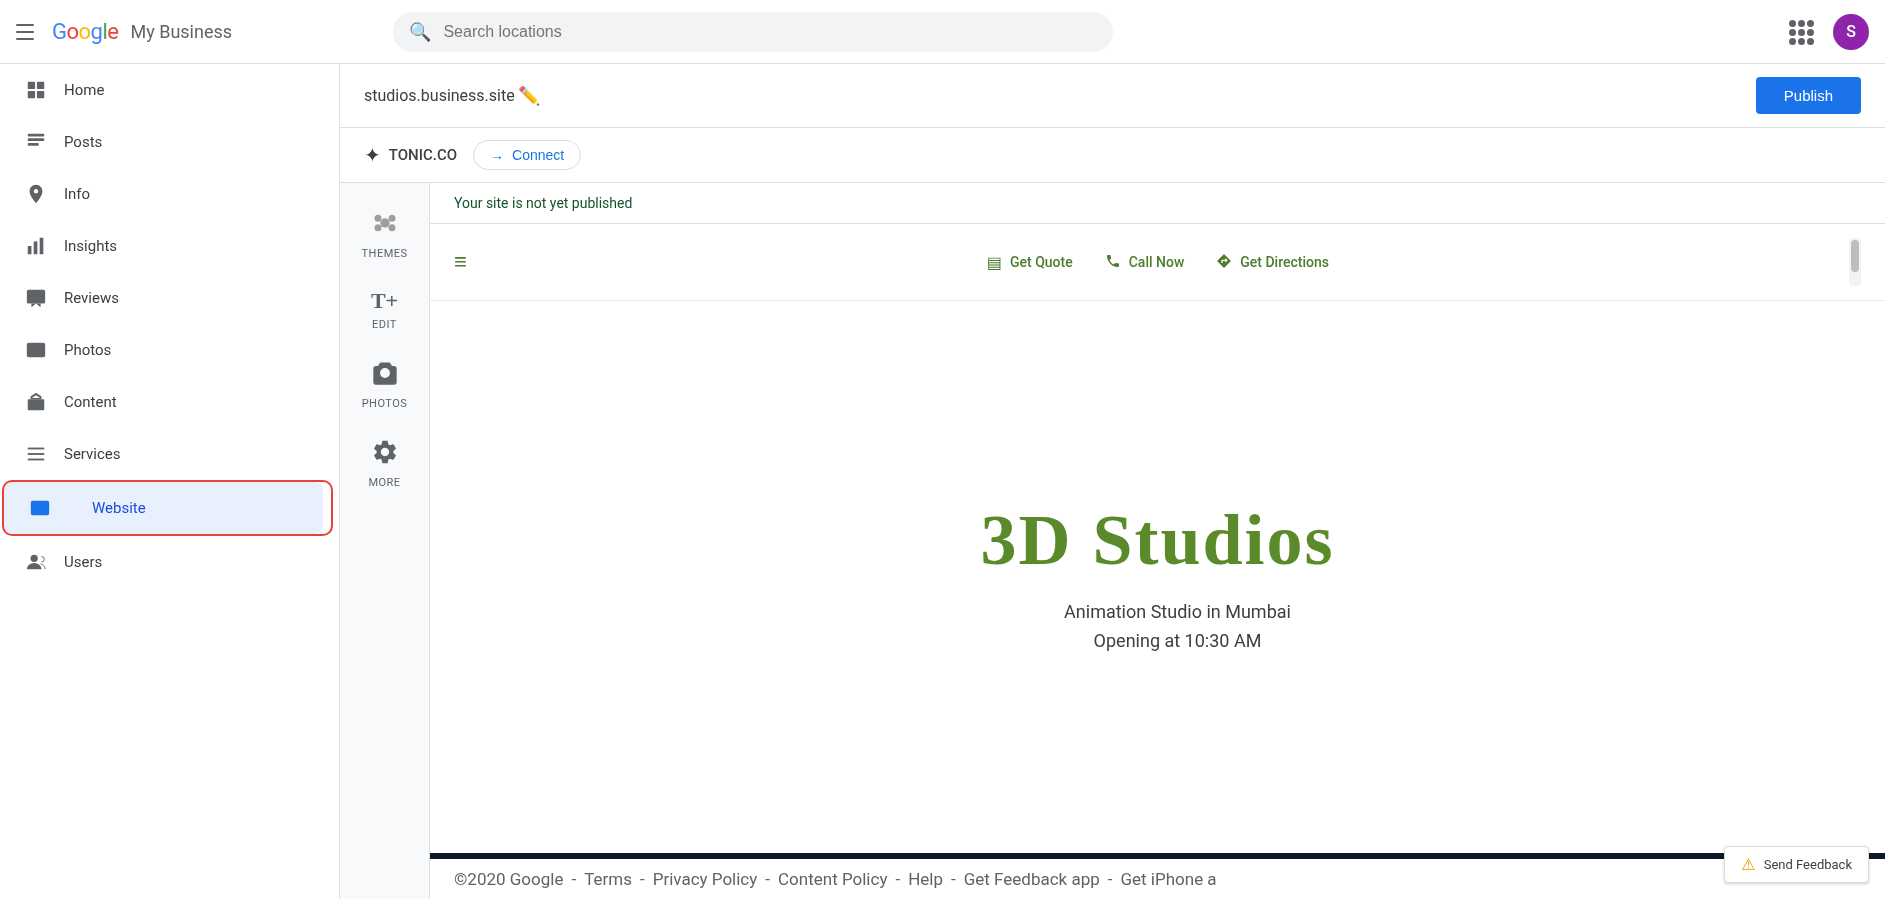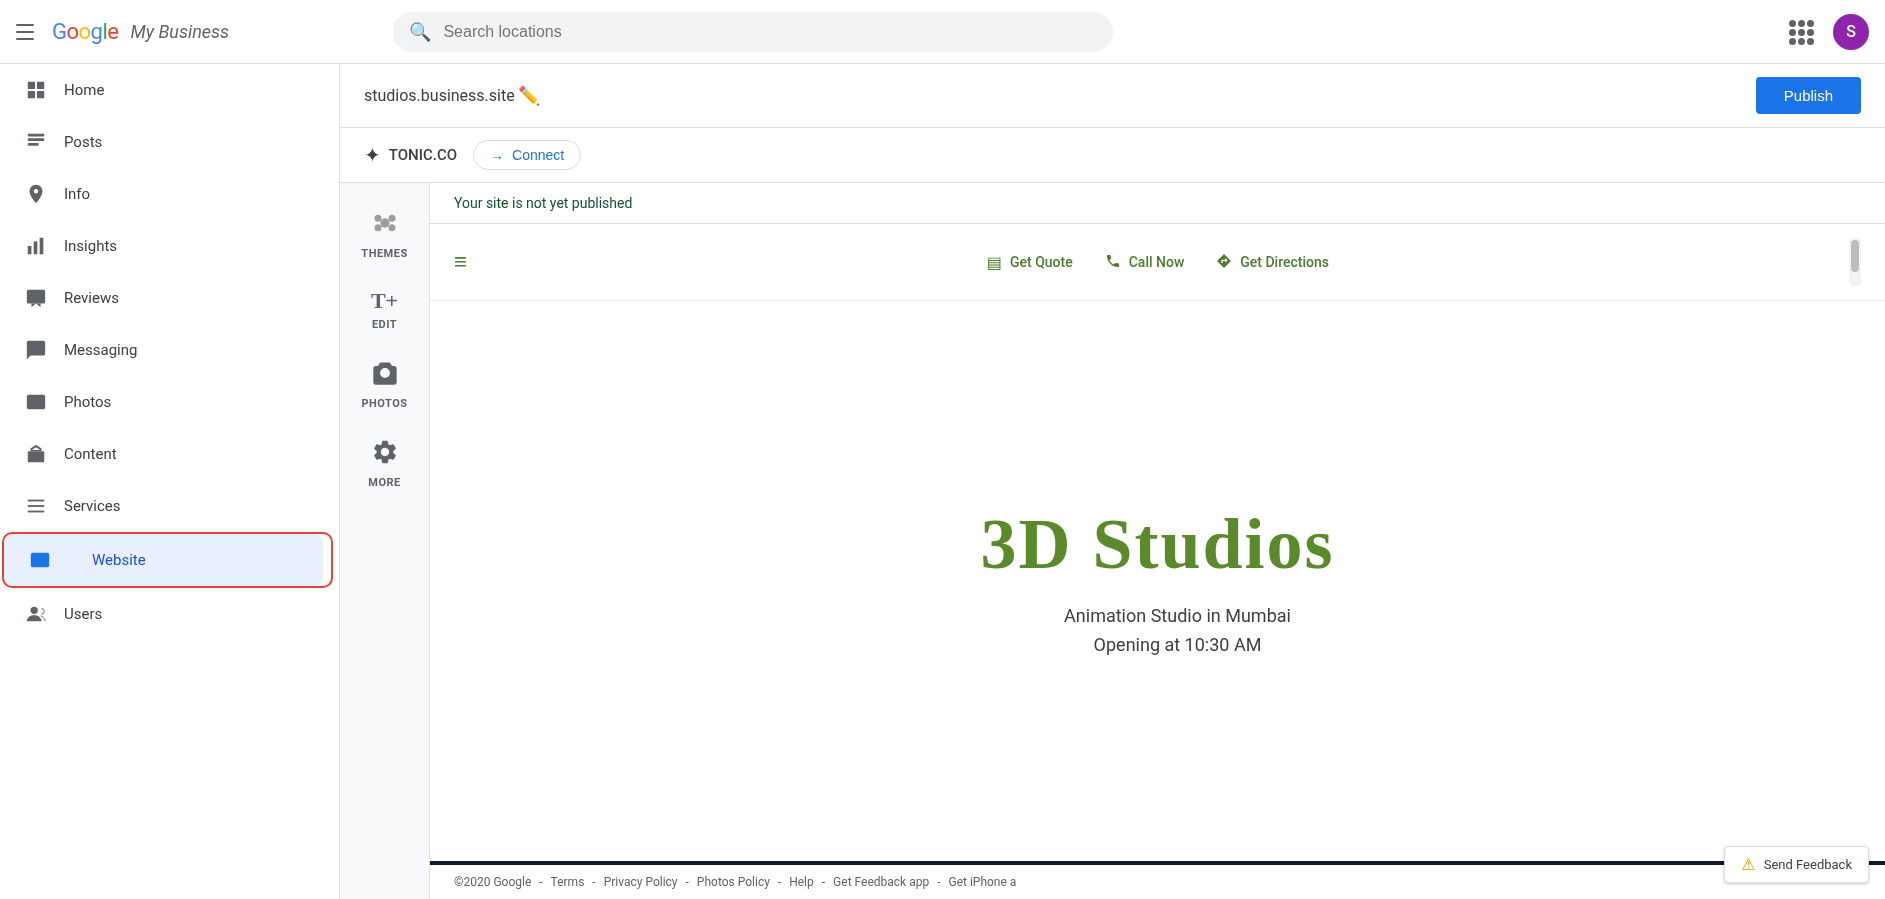--- a/index.html
+++ b/index.html
@@ -18,21 +18,21 @@
     .hamburger-icon span { display: block; height: 2px; background: #5f6368; border-radius: 1px; }
     .hamburger-icon span:nth-child(1) { width: 18px; }
     .hamburger-icon span:nth-child(2) { width: 18px; }
     .hamburger-icon span:nth-child(3) { width: 18px; }
     .google-logo { display: flex; align-items: center; }
     .google-logo-text { font-size: 22px; font-weight: 400; letter-spacing: -0.5px; }
     .g-blue { color: #4285f4; }
     .g-red { color: #ea4335; }
     .g-yellow { color: #fbbc05; }
     .g-green { color: #34a853; }
-    .app-name { font-size: 18px; color: #5f6368; font-weight: 400; white-space: nowrap; font-style: italic; }
+    .app-name { font-size: 18px; color: #5f6368; font-weight: 400; white-space: nowrap; }
     .search-bar {
       flex: 1; max-width: 720px; height: 40px;
       background: #f1f3f4; border-radius: 24px;
       display: flex; align-items: center; padding: 0 16px; gap: 12px;
     }
     .search-icon { color: #9aa0a6; font-size: 18px; }
     .search-input { border: none; background: transparent; font-size: 16px; color: #5f6368; outline: none; width: 100%; }
     .top-bar-right { margin-left: auto; display: flex; align-items: center; gap: 20px; }
     .grid-icon { width: 24px; height: 24px; display: grid; grid-template-columns: repeat(3,7px); gap: 2px; cursor: pointer; }
     .grid-icon span { background: #5f6368; border-radius: 50%; display: block; width: 7px; height: 7px; }
@@ -90,21 +90,21 @@
     
     .left-tools {
       width: 90px; background: #f8f9fa; border-right: 1px solid #e0e0e0;
       display: flex; flex-direction: column; align-items: center; padding: 16px 0; gap: 8px;
     }
     .tool-item {
       display: flex; flex-direction: column; align-items: center; gap: 4px;
       padding: 10px 8px; cursor: pointer; border-radius: 8px; width: 76px;
     }
     .tool-icon { font-size: 24px; color: #5f6368; }
-    .tool-label { font-size: 11px; color: #5f6368; text-transform: uppercase; letter-spacing: 0.5px; font-weight: 700; }
+    .tool-label { font-size: 11px; color: #5f6368; text-transform: uppercase; letter-spacing: 0.5px; font-weight: 400; }
 
     
     .website-preview { flex: 1; display: flex; flex-direction: column; overflow: hidden; background: #e8eaed; }
     .not-published-bar {
       background: #fff; padding: 12px 24px;
       border-bottom: 1px solid #e0e0e0;
       font-size: 14px; color: #14532d;
     }
     .preview-frame {
       flex: 1; background: #fff; margin: 0; overflow: hidden; position: relative;
@@ -135,23 +135,23 @@
     .preview-scrollbar {
       position: absolute; right: 0; top: 0; width: 12px; height: 100%;
       background: #f1f3f4;
     }
     .preview-scrollbar-thumb {
       width: 8px; height: 120px; background: #c0c0c0; border-radius: 4px; margin: 2px auto; margin-top: 10px;
     }
 
     
     .page-footer {
-      background: #fff; border-top: 4px solid #0f172a;
+      background: #fff; border-top: 6px solid #0f172a;
       padding: 10px 24px; display: flex; align-items: center; gap: 8px;
-      font-size: 12px; color: #5f6368; flex-wrap: wrap;
+      font-size: 17px; color: #5f6368; flex-wrap: wrap;
     }
     .footer-link { color: #5f6368; text-decoration: none; cursor: pointer; }
     .footer-sep { color: #5f6368; }
 
     
     .send-feedback {
       position: fixed; bottom: 16px; right: 16px;
       background: #fff; border: 1px solid #dadce0; border-radius: 4px;
       padding: 8px 16px; display: flex; align-items: center; gap: 8px;
       font-size: 13px; color: #3c4043; cursor: pointer; box-shadow: 0 1px 3px rgba(0,0,0,0.2);
@@ -249,28 +249,20 @@
       <span class="nav-label">Insights</span>
     </div>
     <div class="nav-item">
       <span class="nav-icon">
         <svg width="22" height="22" viewBox="0 0 24 24" fill="#5f6368">
             <rect x="2" y="3" width="20" height="15" rx="2"></rect>
             <polygon points="7,22 12,18 17,22 17,18 7,18"></polygon>
           </svg>
       </span>
       <span class="nav-label">Reviews</span>
-    </div>
-    <div class="nav-item">
-      <span class="nav-icon">
-        <svg width="22" height="22" viewBox="0 0 24 24" fill="#5f6368">
-            <path d="M20 2H4c-1.1 0-2 .9-2 2v18l4-4h14c1.1 0 2-.9 2-2V4c0-1.1-.9-2-2-2z"></path>
-          </svg>
-      </span>
-      <span class="nav-label">Messaging</span>
     </div>
     <div class="nav-item">
       <span class="nav-icon">
         <svg width="22" height="22" viewBox="0 0 24 24" fill="#5f6368">
             <rect x="2" y="4" width="20" height="16" rx="2"></rect>
             <circle cx="8.5" cy="11.5" r="2"></circle>
             <path d="M13 11l3 4H6l3-4 2 2z"></path>
           </svg>
       </span>
       <span class="nav-label">Photos</span>
@@ -424,21 +416,21 @@
           </div>
         </div>
 
         <div class="page-footer">
           <span>©2020 Google</span>
           <span class="footer-sep">-</span>
           <a class="footer-link">Terms</a>
           <span class="footer-sep">-</span>
           <a class="footer-link">Privacy Policy</a>
           <span class="footer-sep">-</span>
-          <a class="footer-link">Photos Policy</a>
+          <a class="footer-link">Content Policy</a>
           <span class="footer-sep">-</span>
           <a class="footer-link">Help</a>
           <span class="footer-sep">-</span>
           <a class="footer-link">Get Feedback app</a>
           <span class="footer-sep">-</span>
           <a class="footer-link">Get iPhone a</a>
         </div>
       </div>
     </div>
   </div>

